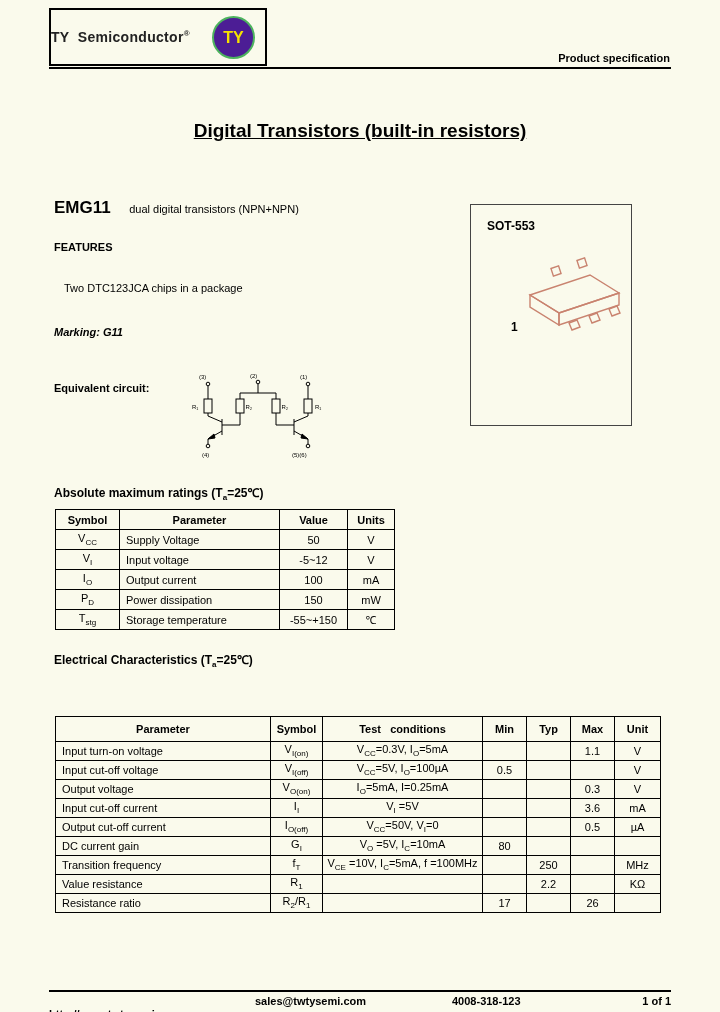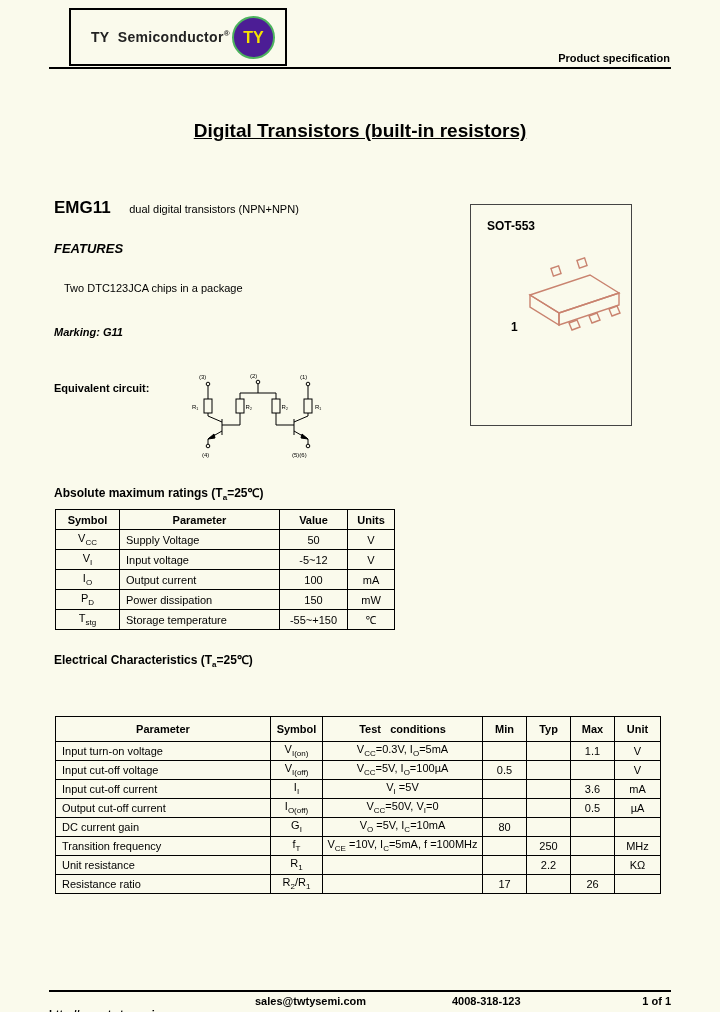--- a/index.html
+++ b/index.html
@@ -9,21 +9,21 @@
     font-family: "Liberation Sans", sans-serif;
     color: #000;
     position: relative;
     overflow: hidden;
   }
   .page { position: absolute; inset: 0; }
 
   
   .logo-box {
     position: absolute; left: 49px; top: 8px; width: 218px; height: 58px;
-    border: 2px solid #000; display: flex; align-items: center; padding-left: 20px; margin-left: 20px;
+    border: 2px solid #000; display: flex; align-items: center; padding-left: 0;
   }
   .brand { font-size: 14px; font-weight: bold; color: #222; letter-spacing: .3px; }
   .brand sup { font-size: 8px; }
   .logo-circle {
     position: absolute; right: 10px; top: 6px; width: 43px; height: 43px;
     border-radius: 50%; background: #4c1d95; border: 2px solid #4db35e;
     color: #f6e200; font-weight: bold; font-size: 16px;
     display: flex; align-items: center; justify-content: center;
   }
   .spec-label { position: absolute; right: 50px; top: 52px; font-size: 11px; font-weight: bold; }
@@ -39,21 +39,21 @@
   }
   .product-line { position: absolute; left: 54px; top: 198px; }
   .pname { font-size: 17px; font-weight: bold; }
   .pdesc { font-size: 11px; margin-left: 14px; }
 
   
   .sot-box { position: absolute; left: 470px; top: 204px; width: 162px; height: 222px; border: 1px solid #444; }
   .sot-title { font-size: 12px; font-weight: bold; padding: 14px 0 0 16px; }
   .pkg-svg { position: absolute; left: 24px; top: 42px; }
 
-  .features-h { position: absolute; left: 54px; top: 241px; font-size: 13px; font-weight: bold; font-style: italic; }
+  .features-h { position: absolute; left: 54px; top: 241px; font-size: 11px; font-weight: bold; }
   .feature-item { position: absolute; left: 64px; top: 282px; font-size: 11px; }
   .marking { position: absolute; left: 54px; top: 326px; font-size: 11px; font-weight: bold; font-style: italic; }
   .circ-label { position: absolute; left: 54px; top: 382px; font-size: 11px; font-weight: bold; }
   .circuit { position: absolute; left: 192px; top: 372px; }
   .clab { font-size: 6px; fill: #000; font-family: "Liberation Sans", sans-serif; }
 
   
   .tbl-h { position: absolute; left: 54px; font-size: 12px; font-weight: bold; }
   .abs-h { top: 484px; }
   .elec-h { top: 651px; }
@@ -254,20 +254,29 @@
         <tr>
           <td>Input cut-off voltage</td>
           <td>V<sub>I(off)</sub></td>
           <td>V<sub>CC</sub>=5V, I<sub>O</sub>=100µA</td>
           <td>0.5</td>
           <td></td>
           <td></td>
           <td>V</td>
         </tr>
         <tr>
+          <td>Output voltage</td>
+          <td>V<sub>O(on)</sub></td>
+          <td>I<sub>O</sub>=5mA, I=0.25mA</td>
+          <td></td>
+          <td></td>
+          <td>0.3</td>
+          <td>V</td>
+        </tr>
+        <tr>
           <td>Input cut-off current</td>
           <td>I<sub>I</sub></td>
           <td>V<sub>I</sub>&nbsp;=5V</td>
           <td></td>
           <td></td>
           <td>3.6</td>
           <td>mA</td>
         </tr>
         <tr>
           <td>Output cut-off current</td>
@@ -290,21 +299,21 @@
         <tr>
           <td>Transition frequency</td>
           <td>f<sub>T</sub></td>
           <td>V<sub>CE</sub>&nbsp;=10V, I<sub>C</sub>=5mA, f&nbsp;=100MHz</td>
           <td></td>
           <td>250</td>
           <td></td>
           <td>MHz</td>
         </tr>
         <tr>
-          <td>Unit resistance</td>
+          <td>Value resistance</td>
           <td>R<sub>1</sub></td>
           <td></td>
           <td></td>
           <td>2.2</td>
           <td></td>
           <td>KΩ</td>
         </tr>
         <tr>
           <td>Resistance ratio</td>
           <td>R<sub>2</sub>/R<sub>1</sub></td>

